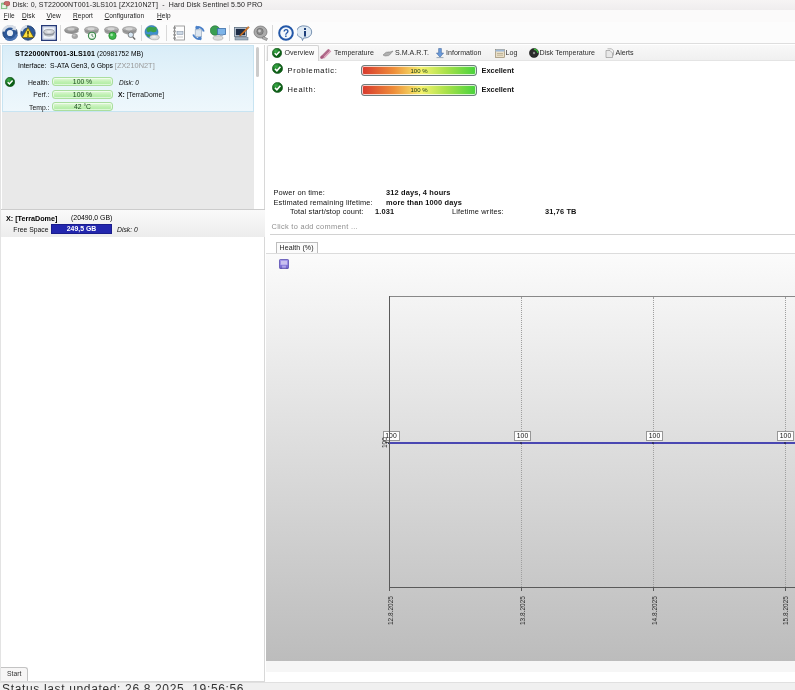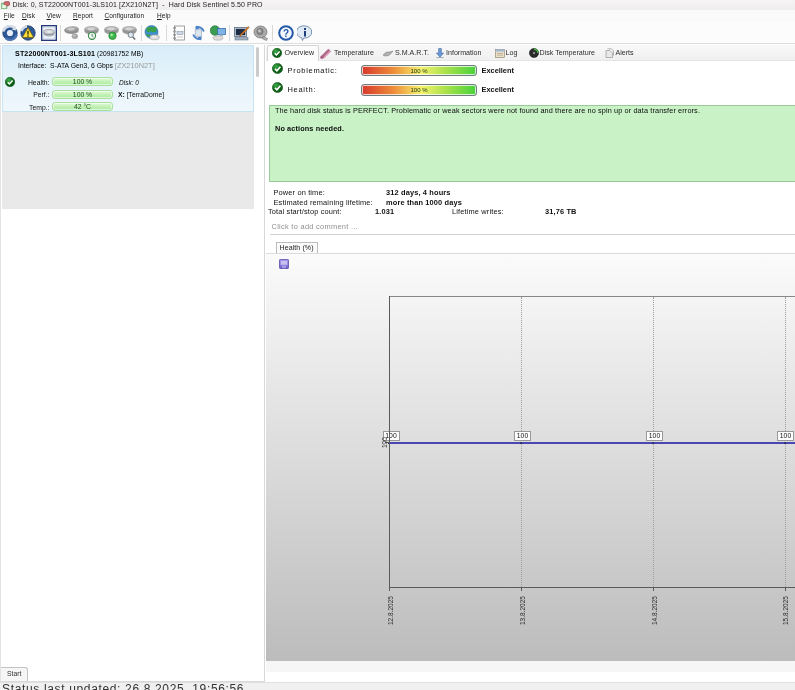--- a/index.html
+++ b/index.html
@@ -202,20 +202,27 @@
     <div class="bar-g" style="left:49px;top:31px;width:61px;height:9px;line-height:8.5px;">100 %</div>
     <div class="abs lrow gray it" style="left:116px;top:32.5px;font-size:6.5px;">Disk: 0</div>
     <div class="abs lrow" style="left:0px;top:45px;width:46.5px;text-align:right;">Perf.:</div>
     <div class="bar-g" style="left:49px;top:43.5px;width:61px;height:9px;line-height:8.5px;">100 %</div>
     <div class="abs lrow gray" style="left:115px;top:45px;"><span class="b">X:</span> [TerraDome]</div>
     <div class="abs lrow" style="left:0px;top:57.5px;width:46.5px;text-align:right;">Temp.:</div>
     <div class="bar-g" style="left:49px;top:56px;width:61px;height:9px;line-height:8.5px;">42 °C</div>
   </div>
   <div class="abs" id="graylist"></div>
   <div class="abs" id="scrollthumb"></div>
+  <div class="abs" id="volitem">
+    <div class="abs" style="left:5px;top:4px;font-size:7.2px;white-space:nowrap;"><span class="b">X: [TerraDome]</span></div>
+    <div class="abs" style="left:70px;top:4px;font-size:6.9px;white-space:nowrap;">(20490,0 GB)</div>
+    <div class="abs lrow" style="left:0px;top:16px;width:47.5px;text-align:right;">Free Space</div>
+    <div class="abs" style="left:50px;top:14px;width:61px;height:10px;background:#2327ae;border:1px solid #1a1d8c;color:#fff;font-size:6.9px;font-weight:bold;text-align:center;line-height:8.5px;">249,5 GB</div>
+    <div class="abs lrow gray it" style="left:116px;top:16px;">Disk: 0</div>
+  </div>
   <div class="abs" id="starttab">
       <span style="position:absolute;left:6px;top:2px;">Start</span>
     </div>
   <div class="abs" style="left:0;top:636px;width:264px;height:1px;background:#dadada;"></div>
 </div>
 
 <div class="abs" id="rightpanel">
   <div class="abs" id="tabbar">
     <div class="abs" id="seltab"></div>
     <div class="abs" id="tab-icons">
@@ -272,30 +279,26 @@
   <div class="bigbar" style="top:19.5px;line-height:10.5px;">100 %</div>
   <div class="abs exc" style="left:215.5px;top:20.5px;">Excellent</div>
   <svg class="abs" style="left:6px;top:37px;" width="11" height="11" viewBox="0 0 11 11">
 <circle cx="5.5" cy="5.5" r="5.1" fill="url(#gck2)" stroke="#0a4d10" stroke-width="0.6"></circle>
 <path d="M3 5.9 l1.9 1.9 L8.4 3.7" stroke="#fff" stroke-width="1.6" fill="none"></path>
 </svg>
   <div class="abs rowlabel" style="left:21.5px;top:40px;">Health:</div>
   <div class="bigbar" style="top:39px;line-height:10.5px;">100 %</div>
   <div class="abs exc" style="left:215.5px;top:40px;">Excellent</div>
 
-  <div class="abs" id="greenbox">
-    <div class="abs" style="left:5px;top:0.5px;">The hard disk status is PERFECT. Problematic or weak sectors were not found and there are no spin up or data transfer errors.</div>
-    <div class="abs b" style="left:5px;top:18.5px;">No actions needed.</div>
-  </div>
 
   <div class="inforow" style="left:7.5px;top:143px;">Power on time:</div>
   <div class="inforow b" style="left:120px;top:143px;">312 days, 4 hours</div>
   <div class="inforow" style="left:7.5px;top:152.5px;">Estimated remaining lifetime:</div>
   <div class="inforow b" style="left:120px;top:152.5px;">more than 1000 days</div>
-  <div class="inforow" style="left:2px;top:162px;">Total start/stop count:</div>
+  <div class="inforow" style="left:24px;top:162px;">Total start/stop count:</div>
   <div class="inforow b" style="left:109px;top:162px;">1.031</div>
   <div class="inforow" style="left:186px;top:162px;">Lifetime writes:</div>
   <div class="inforow b" style="left:279px;top:162px;">31,76 TB</div>
   <div class="inforow" style="left:5.5px;top:176.5px;color:#8f8f8f;letter-spacing:0.3px;">Click to add comment ...</div>
   <div class="abs" id="commentline"></div>
 
   <div class="abs" id="healthtab">
       <span style="position:absolute;left:2.5px;top:1.5px;letter-spacing:0.1px;">Health (%)</span>
     </div>
   <div class="abs" id="bstrip"></div>

